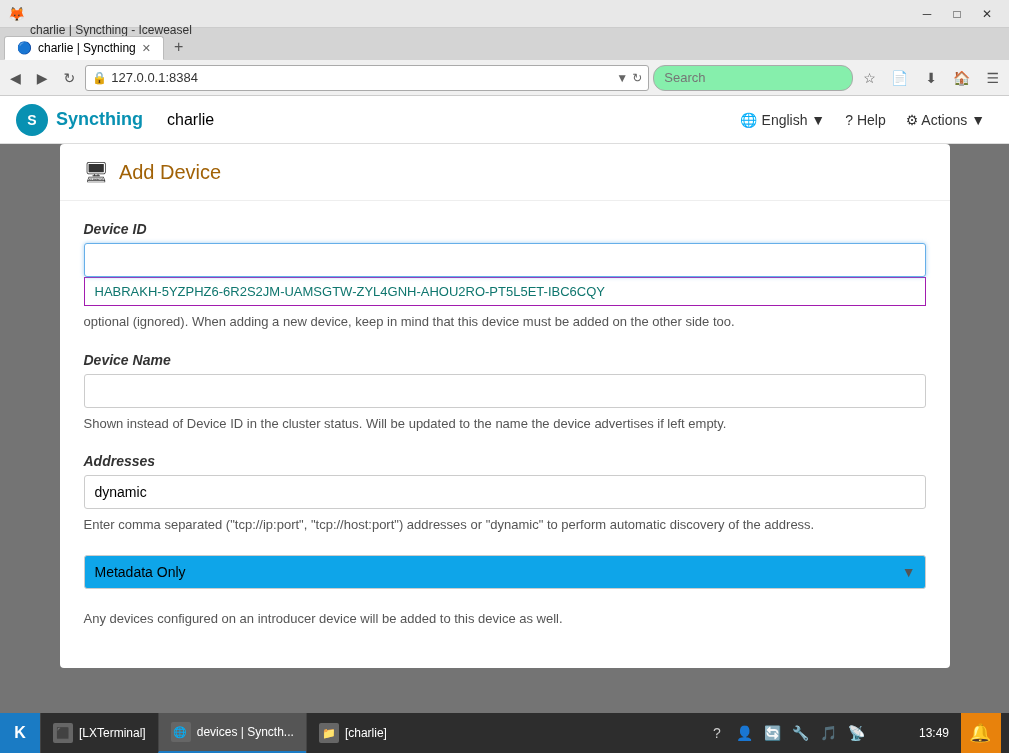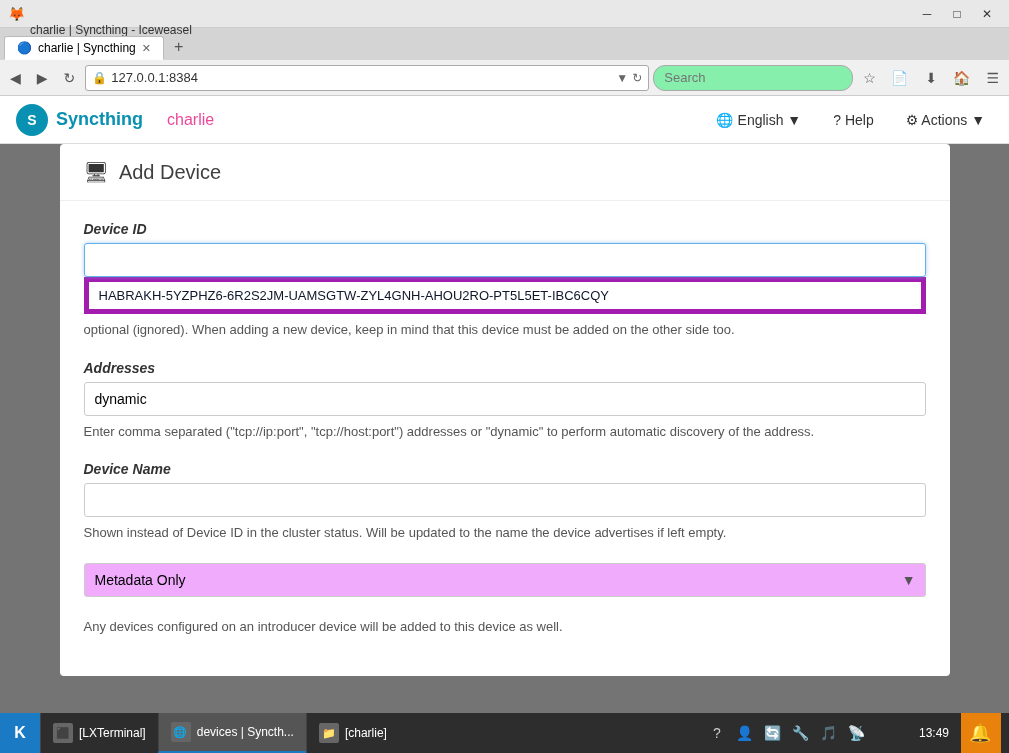--- a/index.html
+++ b/index.html
@@ -205,27 +205,27 @@
     }
 
     .logo-text {
       font-size: 18px;
       font-weight: bold;
       color: #0891b2;
     }
 
     .app-instance {
       font-size: 16px;
-      color: #ec4899;
+      color: #000000;
       margin-left: 16px;
     }
 
     .app-nav {
       display: flex;
-      gap: 16px;
+      gap: 4px;
       align-items: flex-end;
     }
 
     .app-nav-btn {
       background: transparent;
       border: none;
       cursor: pointer;
       font-size: 14px;
       color: #333;
       padding: 4px 8px;
@@ -271,21 +271,21 @@
     }
 
     .modal-title-icon {
       font-size: 20px;
       color: #333;
     }
 
     .modal-title {
       font-size: 20px;
       font-weight: normal;
-      color: #404040;
+      color: #a16207;
     }
 
     .modal-body {
       padding: 20px 24px;
     }
 
     .form-group {
       margin-bottom: 20px;
     }
 
@@ -302,42 +302,42 @@
       width: 100%;
       padding: 8px 10px;
       border: 1px solid #ccc;
       border-radius: 3px;
       font-size: 14px;
       outline: none;
     }
 
     .autocomplete-dropdown {
       width: 100%;
-      border: 5px solid #a21caf;
+      border: 1px solid #a21caf;
       background: white;
       padding: 6px 10px;
       font-size: 13px;
-      color: #0f172a;
+      color: #0f766e;
       cursor: pointer;
     }
 
     .form-help {
       font-size: 13px;
       color: #555;
       margin-top: 6px;
       line-height: 1.5;
     }
 
     .form-select {
       width: 100%;
       padding: 8px 10px;
       border: 1px solid #ccc;
       border-radius: 3px;
       font-size: 14px;
-      background: #f0abfc;
+      background: #0ea5e9;
       appearance: none;
       -webkit-appearance: none;
       cursor: pointer;
     }
 
     .select-wrapper {
       position: relative;
     }
 
     .select-arrow {
@@ -528,29 +528,29 @@
       <div class="modal-body">
 
         <div class="form-group">
           <label class="form-label">Device ID</label>
           <input type="text" class="form-control" style="border-color: rgb(102, 175, 233); box-shadow: rgba(102, 175, 233, 0.6) 0px 0px 4px;">
           <div class="autocomplete-dropdown">HABRAKH-5YZPHZ6-6R2S2JM-UAMSGTW-ZYL4GNH-AHOU2RO-PT5L5ET-IBC6CQY</div>
           <p class="form-help">optional (ignored). When adding a new device, keep in mind that this device must be added on the other side too.</p>
         </div>
 
         <div class="form-group">
+          <label class="form-label">Device Name</label>
+          <input type="text" class="form-control" style="">
+          <p class="form-help">Shown instead of Device ID in the cluster status. Will be updated to the name the device advertises if left empty.</p>
+        </div>
+
+        <div class="form-group">
           <label class="form-label">Addresses</label>
           <input type="text" class="form-control" value="dynamic" style="">
           <p class="form-help">Enter comma separated ("tcp://ip:port", "tcp://host:port") addresses or "dynamic" to perform automatic discovery of the address.</p>
-        </div>
-
-        <div class="form-group">
-          <label class="form-label">Device Name</label>
-          <input type="text" class="form-control" style="">
-          <p class="form-help">Shown instead of Device ID in the cluster status. Will be updated to the name the device advertises if left empty.</p>
         </div>
 
         <div class="form-group">
           <div class="select-wrapper">
             <select class="form-select">
               <option>All Data</option>
               <option selected="">Metadata Only</option>
               <option>Nothing</option>
             </select>
             <span class="select-arrow">▼</span>

